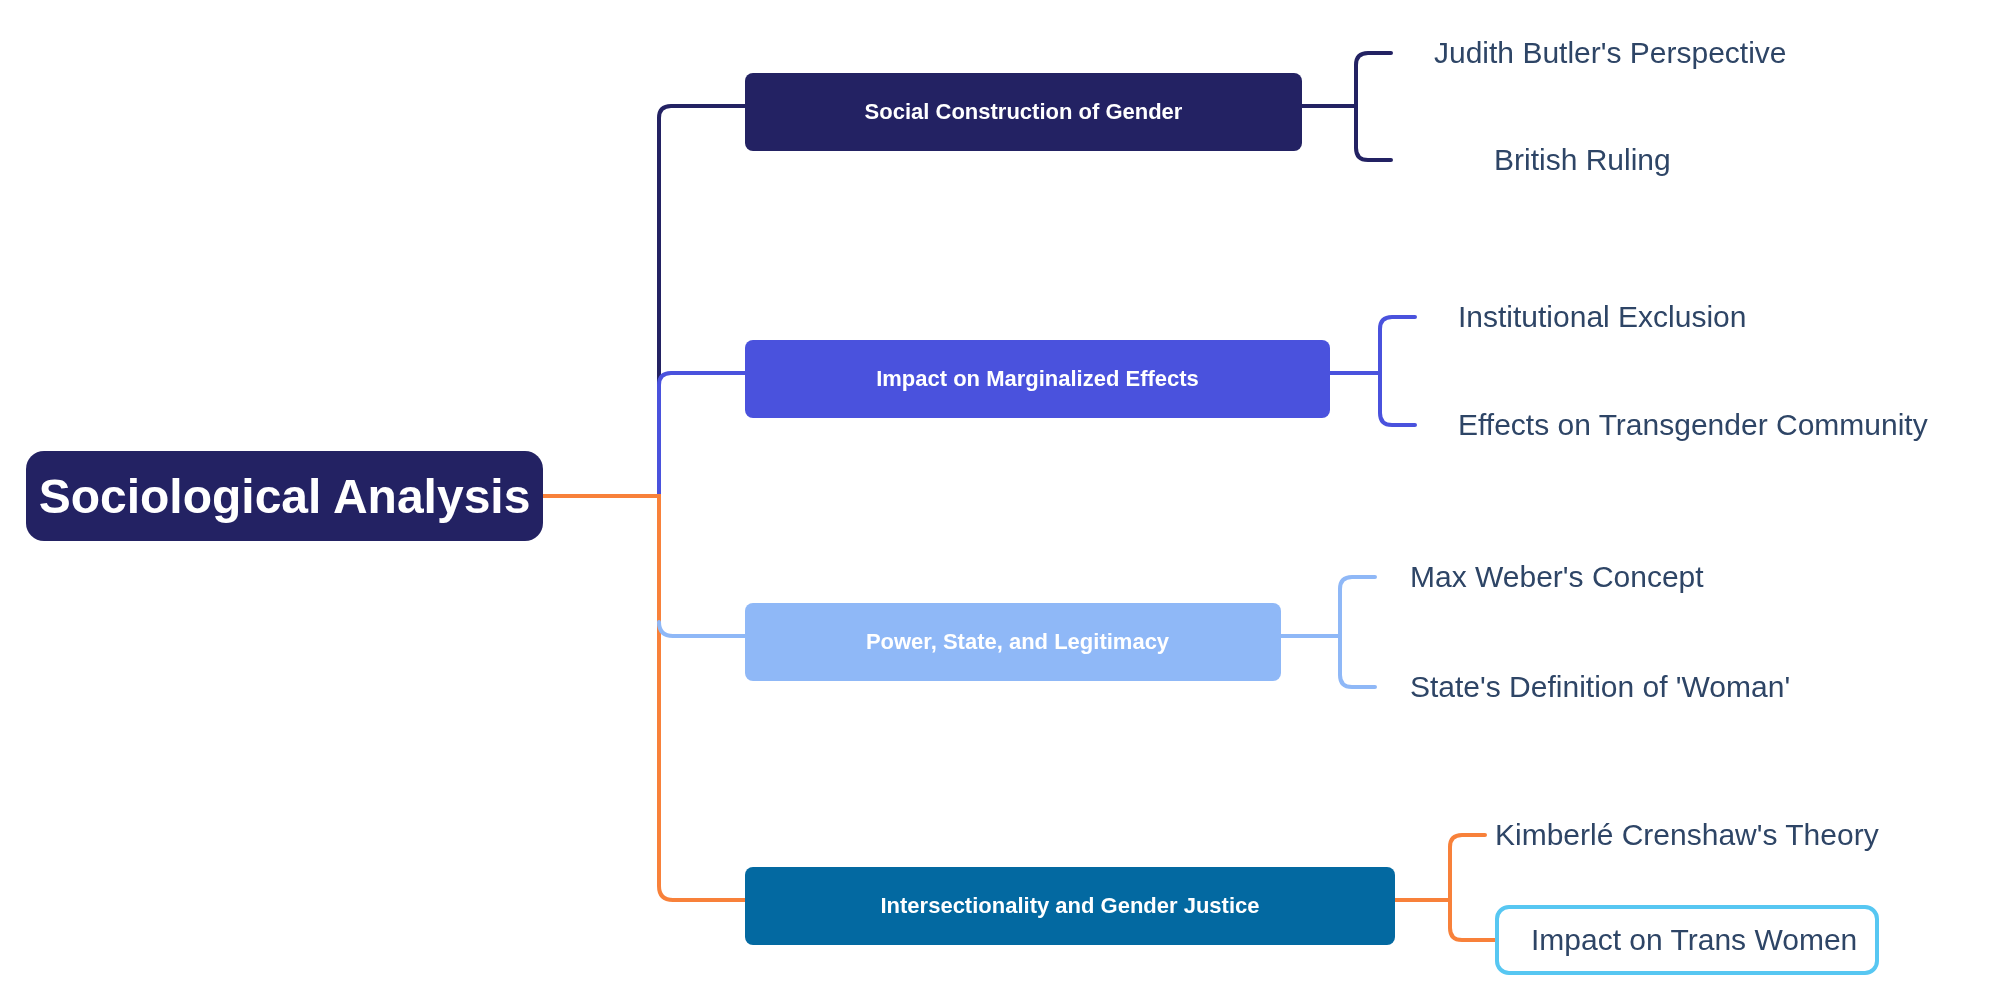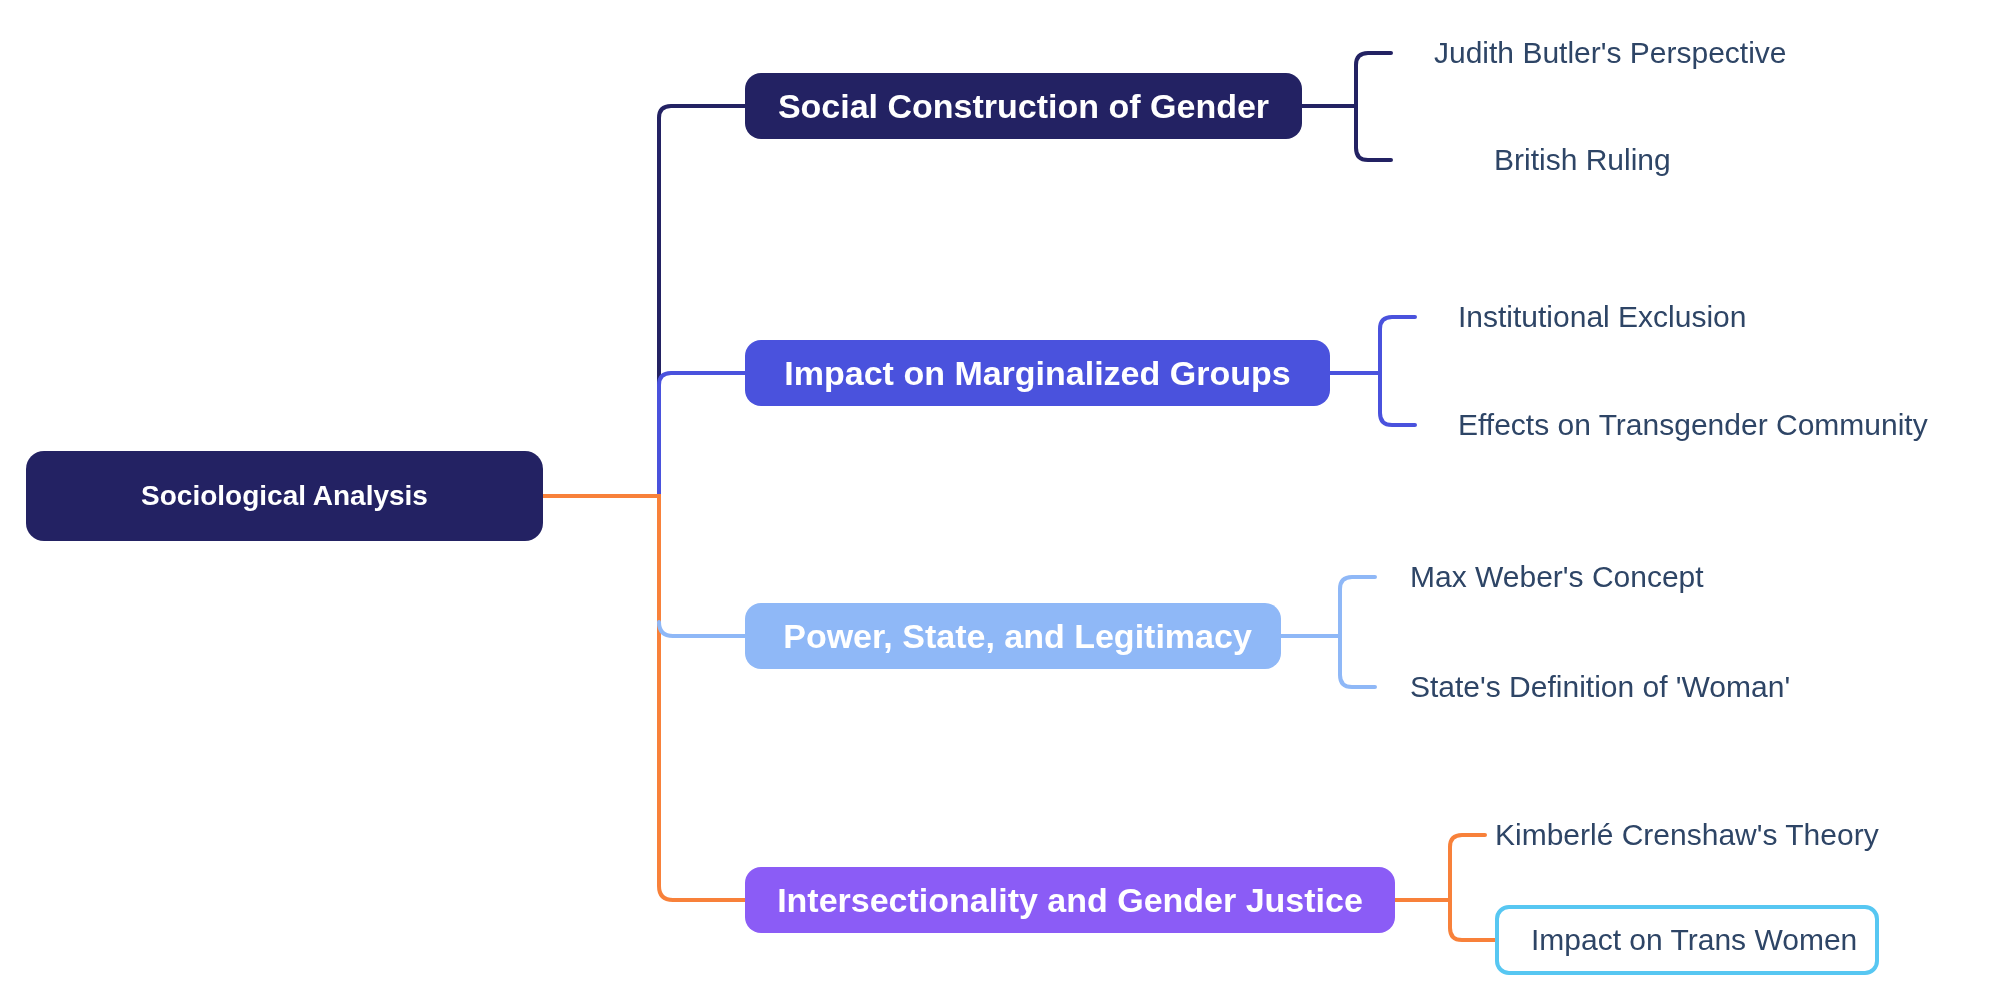--- a/index.html
+++ b/index.html
@@ -33,28 +33,28 @@
     justify-content: center;
     box-sizing: border-box;
     white-space: nowrap;
     cursor: pointer;
   }
   .root-node {
     left: 26px; top: 451px;
     width: 517px; height: 90px;
     border-radius: 18px;
     color: #ffffff;
-    font-size: 28px;
+    font-size: 48px;
     font-weight: bold;
   }
   .branch-node {
-    height: 66px;
-    border-radius: 16px;
+    height: 78px;
+    border-radius: 8px;
     color: #ffffff;
-    font-size: 34px;
+    font-size: 22px;
     font-weight: bold;
     padding: 0 30px;
   }
   .branch-1 { left: 745px; top: 73px;  width: 557px; }
   .branch-2 { left: 745px; top: 340px; width: 585px; }
   .branch-3 { left: 745px; top: 603px; width: 536px; }
   .branch-4 { left: 745px; top: 867px; width: 650px; }
   .leaf {
     position: absolute;
     transform: translateY(-50%);
@@ -110,25 +110,25 @@
     <path d="M 1375,577 H 1352 Q 1340,577 1340,589 V 675 Q 1340,687 1352,687 H 1375" stroke="#8fb8f7"></path>
 
     <path d="M 1395,900 H 1450" stroke="#f8813a"></path>
     <path d="M 1485,835 H 1462 Q 1450,835 1450,847 V 928 Q 1450,940 1462,940 H 1496" stroke="#f8813a"></path>
   </svg>
 
   <div class="node root-node" style="background-color: rgb(35, 34, 99);">Sociological Analysis</div>
 
   <div class="node branch-node branch-1" style="background-color: rgb(35, 34, 99);">Social Construction of Gender</div>
 
-  <div class="node branch-node branch-2" style="background-color: rgb(74, 82, 221);">Impact on Marginalized Groups</div>
+  <div class="node branch-node branch-2" style="background-color: rgb(74, 82, 221);">Impact on Marginalized Effects</div>
 
   <div class="node branch-node branch-3" style="background-color: rgb(143, 184, 247); padding-left: 39px;">Power, State, and Legitimacy</div>
 
-  <div class="node branch-node branch-4" style="background-color: #8b5cf6;">Intersectionality and Gender Justice</div>
+  <div class="node branch-node branch-4" style="background-color: #0369a1;">Intersectionality and Gender Justice</div>
 
   <div class="leaf leaf-1a" style="color: rgb(46, 69, 102);">Judith Butler's Perspective</div>
 
   <div class="leaf leaf-1b" style="color: rgb(46, 69, 102);">British Ruling</div>
 
   <div class="leaf leaf-2a" style="color: rgb(46, 69, 102);">Institutional Exclusion</div>
 
   <div class="leaf leaf-2b" style="color: rgb(46, 69, 102);">Effects on Transgender Community</div>
 
   <div class="leaf leaf-3a" style="color: rgb(46, 69, 102);">Max Weber's Concept</div>

